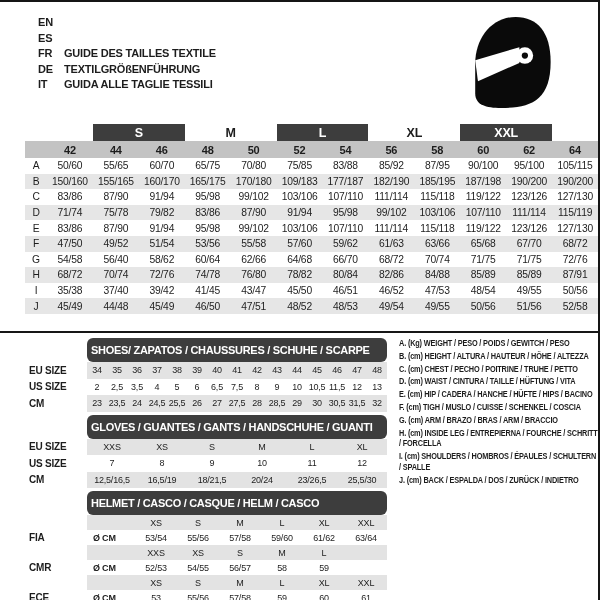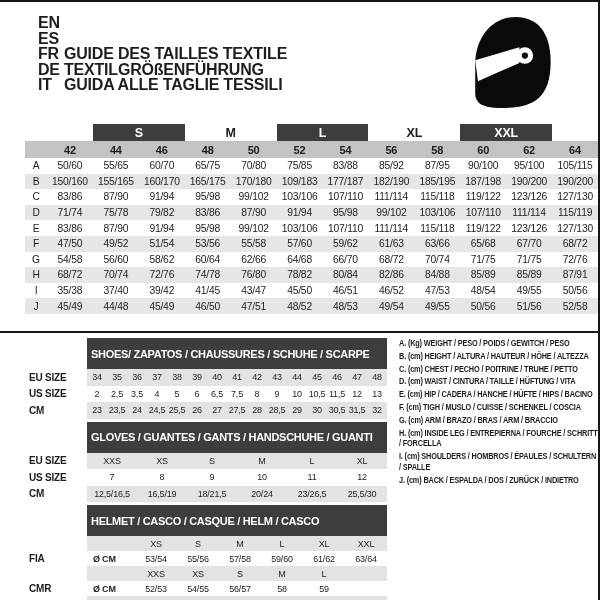--- a/index.html
+++ b/index.html
@@ -2,44 +2,44 @@
 <html><head>
 <meta charset="utf-8">
 <style>
   html,body{margin:0;padding:0;background:#fff;}
   .page{position:relative;width:600px;height:600px;background:#fff;box-sizing:border-box;
         border-top:2px solid #151515;border-right:2px solid #151515;
         font-family:"Liberation Sans","DejaVu Sans",sans-serif;color:#1d1d1d;overflow:hidden;
         letter-spacing:-0.2px;}
   
   .langs{position:absolute;left:38px;top:13px;}
-  .lang-row{display:flex;font-weight:bold;font-size:16px;line-height:15.5px;}
+  .lang-row{display:flex;font-weight:bold;font-size:11px;line-height:15.5px;}
   .lang-code{width:26px;flex:0 0 26px;}
   
   .helmet{position:absolute;left:466px;top:12px;width:92px;height:96px;}
   
   .main-table{position:absolute;left:25px;top:122px;width:573px;}
   .grid13{display:grid;grid-template-columns:22px repeat(12,1fr);}
   .group-row{height:17px;}
   .group-label{display:flex;align-items:center;justify-content:center;font-weight:bold;font-size:12.5px;}
   .group-label.dark{background:#3d3d3d;color:#fff;}
   .num-row{height:17px;background:#c3c3c3;}
   .num-cell{display:flex;align-items:center;justify-content:center;font-weight:bold;font-size:11px;}
   .t-row{height:15.6px;align-items:center;font-size:10.3px;}
   .t-row.shaded{background:#e6e6e6;}
   .letter-cell{text-align:center;}
   .val-cell{text-align:center;white-space:nowrap;}
   
   .divider{position:absolute;left:0;right:0;top:329px;height:2px;background:#161616;}
   
   .left-tables{position:absolute;left:25px;top:336px;width:364px;}
   .tb{margin-bottom:3px;}
-  .tb-header{margin-left:62px;width:300px;height:31px;background:#3d3d3d;color:#fff;font-weight:bold;
+  .tb-header{margin-left:62px;width:300px;height:24px;background:#3d3d3d;color:#fff;font-weight:bold;
              font-size:11px;display:flex;align-items:center;padding-left:4px;box-sizing:border-box;
-             white-space:nowrap;letter-spacing:-0.3px;}
+             white-space:nowrap;letter-spacing:-0.3px;border-radius:6px;}
   .tb-row{display:flex;height:16.5px;}
   .tb-row.h15{height:15px;}
   .tb-label{width:62px;flex:0 0 62px;display:flex;align-items:center;font-weight:bold;font-size:10px;
             padding-left:4px;box-sizing:border-box;text-align:right;}
   .tb-vals{width:300px;display:grid;}
   .tb-vals.shaded{background:#e3e3e3;}
   .tb-cell{display:flex;align-items:center;justify-content:center;font-size:9px;white-space:nowrap;}
   .tb-cell.unit{font-weight:bold;justify-content:flex-start;padding-left:6px;box-sizing:border-box;}
   .cols15{grid-template-columns:repeat(15,1fr);}
   .cols6{grid-template-columns:repeat(6,1fr);}
@@ -195,21 +195,21 @@
           <div class="val-cell">59/62</div>
           <div class="val-cell">61/63</div>
           <div class="val-cell">63/66</div>
           <div class="val-cell">65/68</div>
           <div class="val-cell">67/70</div>
           <div class="val-cell">68/72</div>
         </div>
         <div class="grid13 t-row">
           <div class="letter-cell">G</div>
           <div class="val-cell">54/58</div>
-          <div class="val-cell">56/60</div>
+          <div class="val-cell">56/40</div>
           <div class="val-cell">58/62</div>
           <div class="val-cell">60/64</div>
           <div class="val-cell">62/66</div>
           <div class="val-cell">64/68</div>
           <div class="val-cell">66/70</div>
           <div class="val-cell">68/72</div>
           <div class="val-cell">70/74</div>
           <div class="val-cell">71/75</div>
           <div class="val-cell">71/75</div>
           <div class="val-cell">72/76</div>

